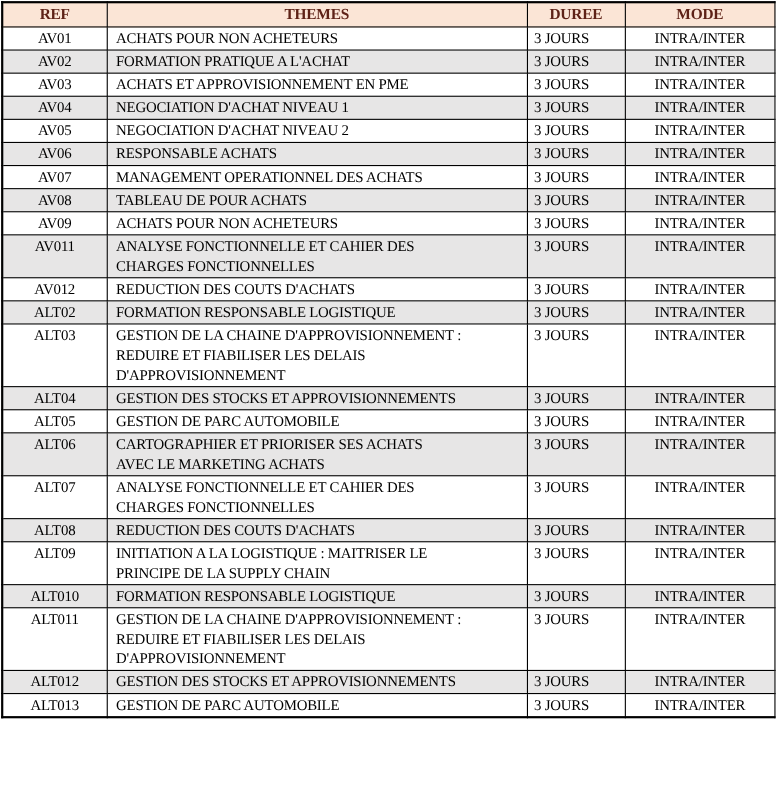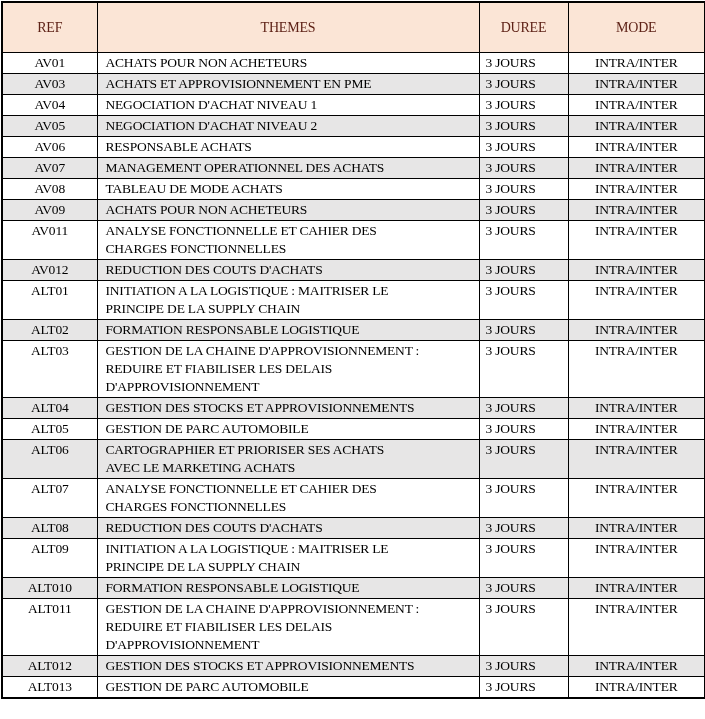--- a/index.html
+++ b/index.html
@@ -25,27 +25,27 @@
     margin: 1px 0 0 1px;
     border: 2px solid var(--border-color);
   }
   col.c-ref   { width: 95px;  }
   col.c-theme { width: 382px; }
   col.c-duree { width: 89px;  }
   col.c-mode  { width: 137px; }
   th {
     background: var(--header-bg);
     color: var(--header-text);
-    font-weight: normal;
+    font-weight: bold;
     font-size: 14px;
     letter-spacing: -0.2px;
     text-align: center;
     vertical-align: middle;
     height: 19px;
-    padding: 15px 4px;
+    padding: 1px 4px;
     border: 1px solid var(--border-color);
   }
   td {
     color: var(--body-text);
     font-size: 13.5px;
     letter-spacing: -0.2px;
     line-height: 18px;
     padding: 1px 8px;
     border: 1px solid var(--border-color);
     vertical-align: top;
@@ -77,20 +77,26 @@
     </tr>
   </thead>
   <tbody>
   <tr>
     <td class="ref">AV01</td>
     <td class="theme">ACHATS POUR NON ACHETEURS</td>
     <td class="duree">3 JOURS</td>
     <td class="mode">INTRA/INTER</td>
   </tr>
 
+  <tr>
+    <td class="ref">AV02</td>
+    <td class="theme">FORMATION PRATIQUE A L'ACHAT</td>
+    <td class="duree">3 JOURS</td>
+    <td class="mode">INTRA/INTER</td>
+  </tr>
 
   <tr>
     <td class="ref">AV03</td>
     <td class="theme">ACHATS ET APPROVISIONNEMENT EN PME</td>
     <td class="duree">3 JOURS</td>
     <td class="mode">INTRA/INTER</td>
   </tr>
 
   <tr>
     <td class="ref">AV04</td>
@@ -115,21 +121,21 @@
 
   <tr>
     <td class="ref">AV07</td>
     <td class="theme">MANAGEMENT OPERATIONNEL DES ACHATS</td>
     <td class="duree">3 JOURS</td>
     <td class="mode">INTRA/INTER</td>
   </tr>
 
   <tr>
     <td class="ref">AV08</td>
-    <td class="theme">TABLEAU DE MODE ACHATS</td>
+    <td class="theme">TABLEAU DE POUR ACHATS</td>
     <td class="duree">3 JOURS</td>
     <td class="mode">INTRA/INTER</td>
   </tr>
 
   <tr>
     <td class="ref">AV09</td>
     <td class="theme">ACHATS POUR NON ACHETEURS</td>
     <td class="duree">3 JOURS</td>
     <td class="mode">INTRA/INTER</td>
   </tr>
@@ -143,27 +149,20 @@
     <td class="mode">INTRA/INTER</td>
   </tr>
 
   <tr>
     <td class="ref">AV012</td>
     <td class="theme">REDUCTION DES COUTS D'ACHATS</td>
     <td class="duree">3 JOURS</td>
     <td class="mode">INTRA/INTER</td>
   </tr>
 
-  <tr>
-    <td class="ref">ALT01</td>
-    <td class="theme">INITIATION A LA LOGISTIQUE : MAITRISER LE
-PRINCIPE DE LA SUPPLY CHAIN</td>
-    <td class="duree">3 JOURS</td>
-    <td class="mode">INTRA/INTER</td>
-  </tr>
 
   <tr>
     <td class="ref">ALT02</td>
     <td class="theme">FORMATION RESPONSABLE LOGISTIQUE</td>
     <td class="duree">3 JOURS</td>
     <td class="mode">INTRA/INTER</td>
   </tr>
 
   <tr>
     <td class="ref">ALT03</td>

